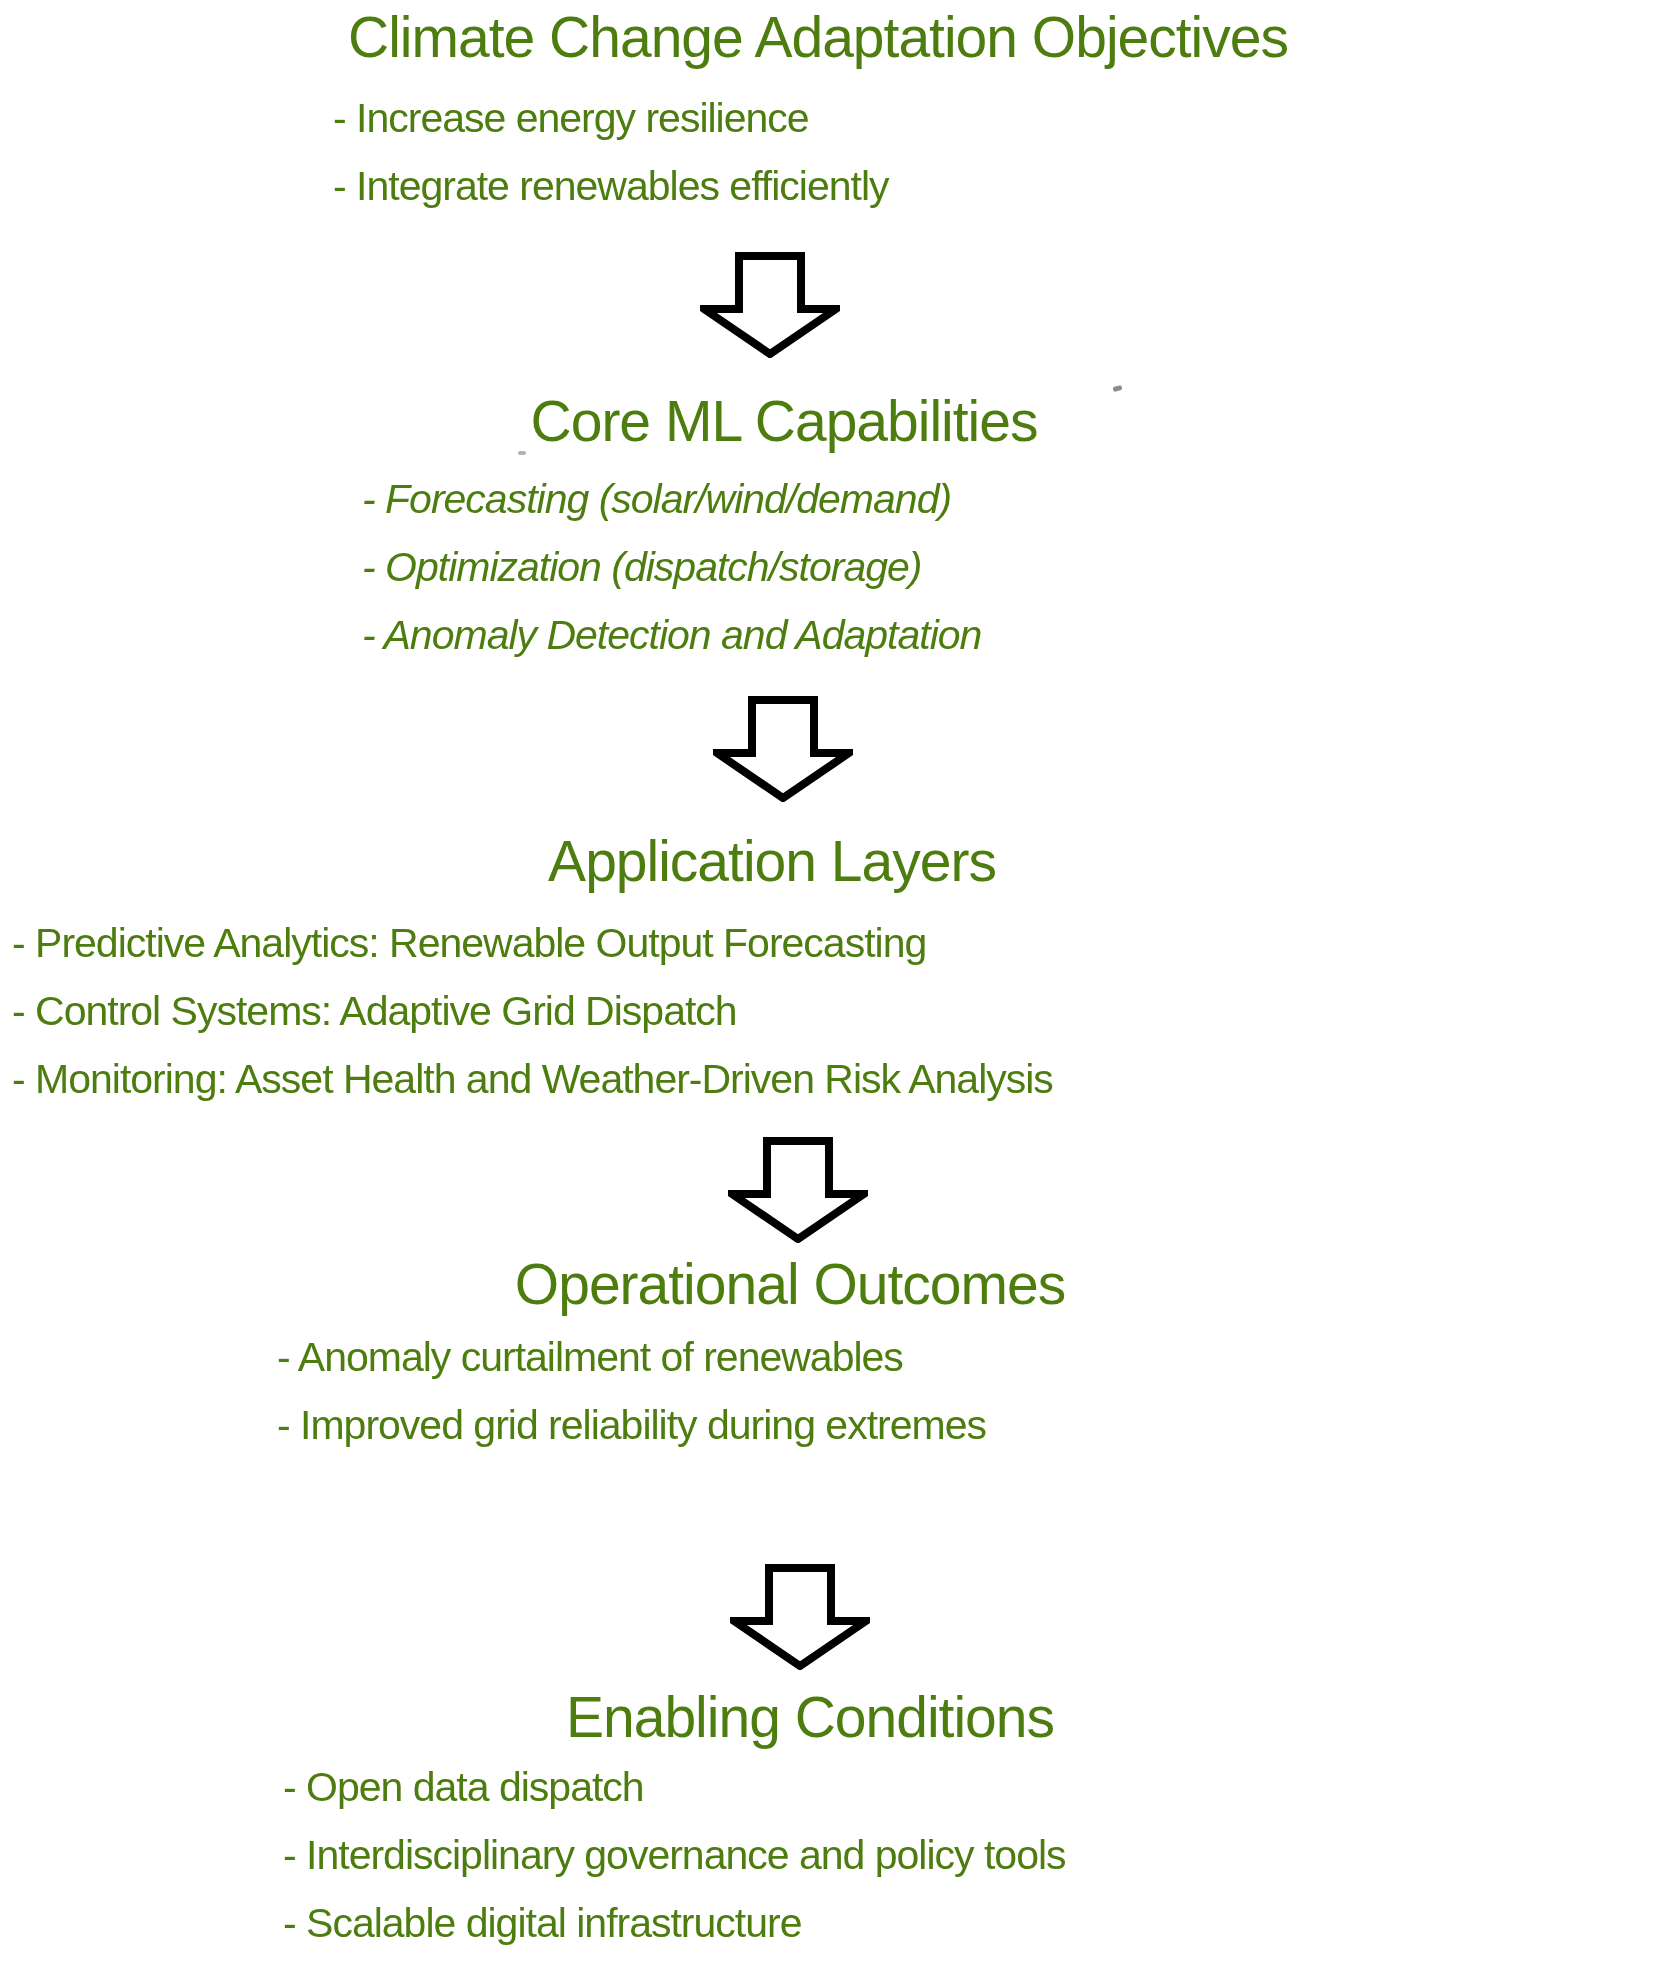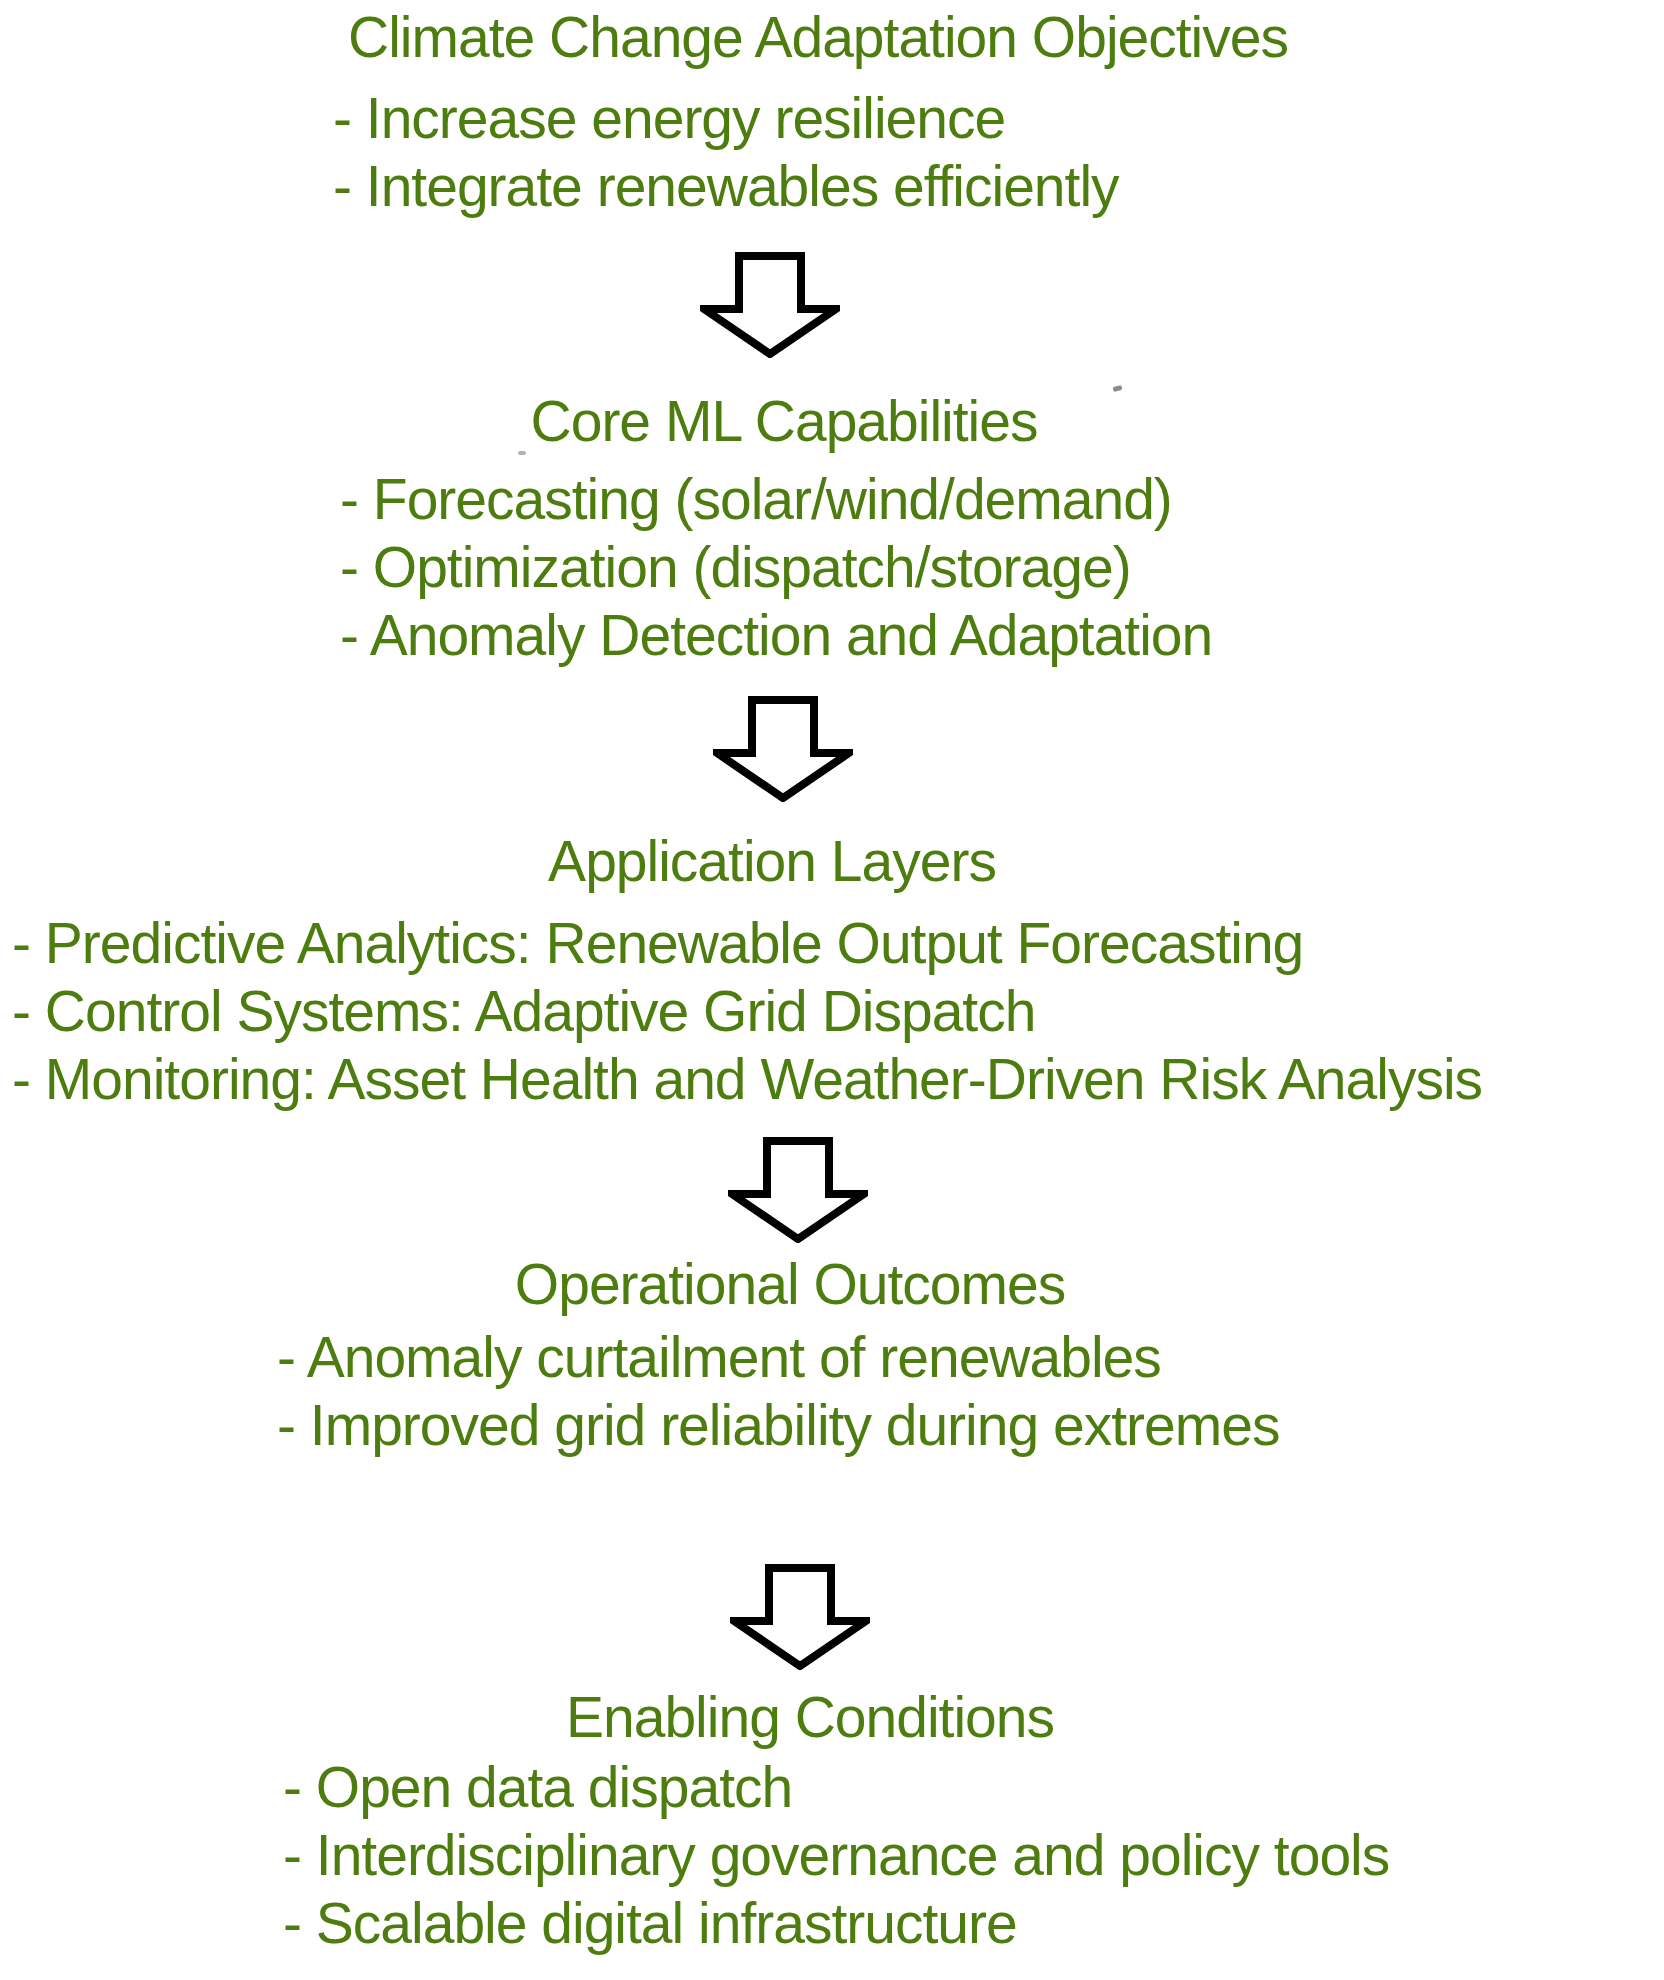--- a/index.html
+++ b/index.html
@@ -26,21 +26,21 @@
     font-weight: 400;
     letter-spacing: -1px;
     line-height: 62px;
     white-space: nowrap;
   }
   .flow-bullets {
     position: absolute;
     margin: 0;
     padding: 0;
     list-style: none;
-    font-size: 57px;
+    font-size: 41px;
     letter-spacing: -1px;
     line-height: 68px;
     white-space: nowrap;
   }
   .flow-arrow {
     position: absolute;
     width: 140px;
     height: 106px;
   }
   .flow-arrow svg { display: block; }
@@ -74,21 +74,21 @@
   </section>
 
   <div class="flow-arrow" style="top:252px; left:700px;">
     <svg viewBox="0 0 140 106" width="140" height="106" xmlns="http://www.w3.org/2000/svg">
       <path d="M39 4 H101 V57 H136 L70 102 L4 57 H39 Z" fill="#ffffff" stroke="#000000" stroke-width="8" stroke-linejoin="miter"></path>
     </svg>
   </div>
 
   <section>
     <h2 class="flow-title" style="top:390px; transform:translateX(-48px);">Core ML Capabilities</h2>
-    <ul class="flow-bullets" style="top:465px; left:340px;">
+    <ul class="flow-bullets" style="top:465px; left:362px;font-style:italic;">
       <li>- Forecasting (solar/wind/demand)</li>
       <li>- Optimization (dispatch/storage)</li>
       <li>- Anomaly Detection and Adaptation</li>
     </ul>
   </section>
 
   <div class="flow-arrow" style="top:696px; left:713px;">
     <svg viewBox="0 0 140 106" width="140" height="106" xmlns="http://www.w3.org/2000/svg">
       <path d="M39 4 H101 V57 H136 L70 102 L4 57 H39 Z" fill="#ffffff" stroke="#000000" stroke-width="8" stroke-linejoin="miter"></path>
     </svg>

